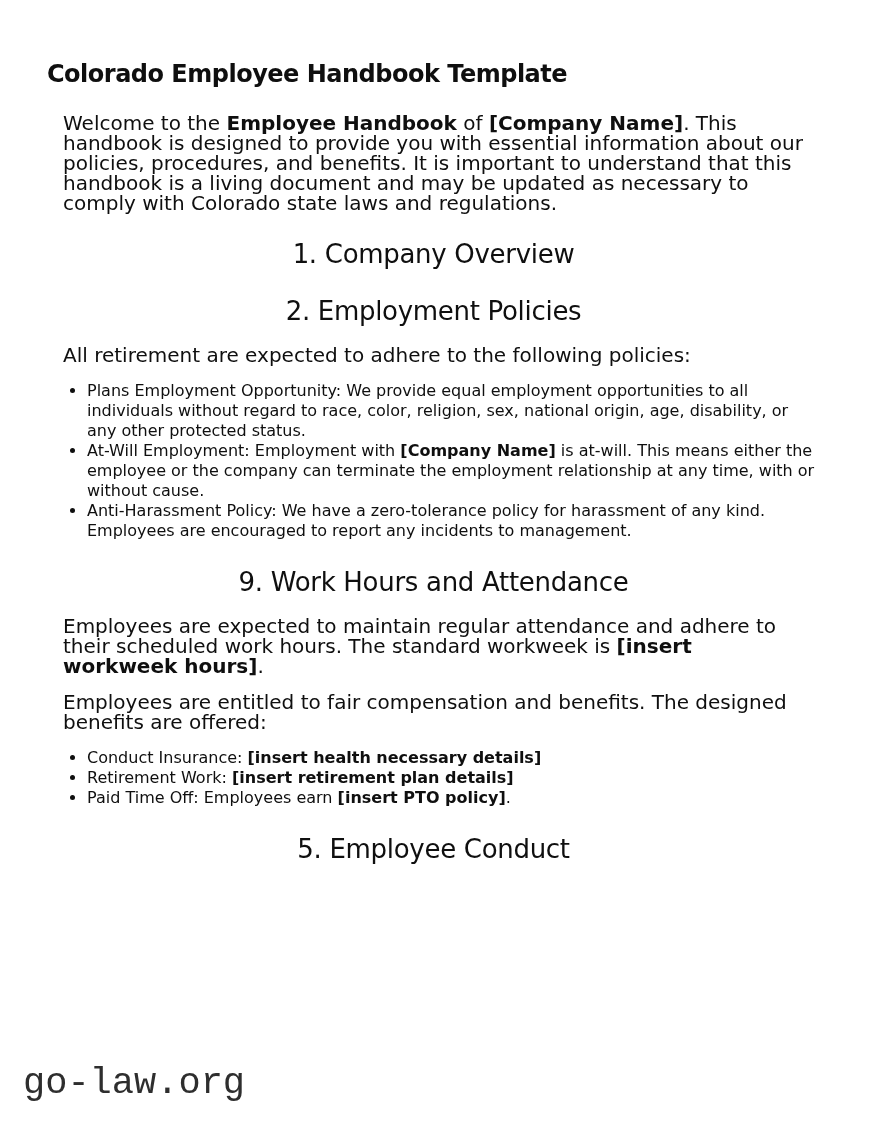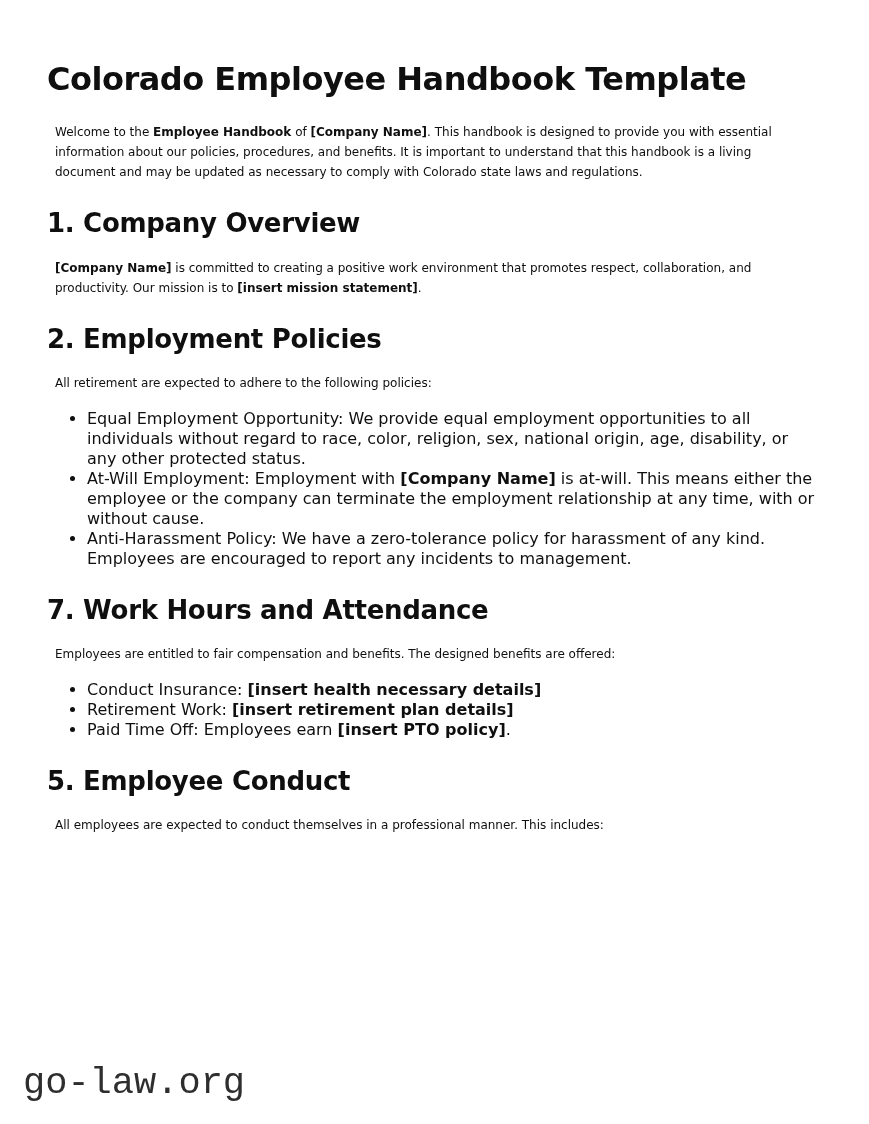--- a/index.html
+++ b/index.html
@@ -14,39 +14,40 @@
     background:var(--bg);
     color:var(--text);
     font-family:"DejaVu Sans",sans-serif;
     overflow:hidden;
     position:relative;
   }
   .page{
     padding:40px 49px 0 47px;
   }
   h1{
-    font-size:32px;
+    font-size:24px;
     line-height:1.2;
     letter-spacing:-0.5px;
     margin:20px 0 24px 0;
     font-weight:bold;
     color:var(--text);
   }
   h2{
     font-size:26px;
     line-height:1.2;
     letter-spacing:-0.3px;
     margin:26px 0 18px 0;
-    font-weight:bold;
+    font-weight:normal;
     color:var(--text);
+    text-align:center;
   }
   p{
-    font-size:12px;
+    font-size:20px;
     line-height:20px;
-    margin:16px 8px;
+    margin:16px 16px;
   }
   ul{
     margin:16px 0;
     padding-left:40px;
   }
   li{
     font-size:16px;
     line-height:20px;
     margin:0;
   }
@@ -66,37 +67,36 @@
 </head>
 <body>
 
 <div class="page">
 
   <h1>Colorado Employee Handbook Template</h1>
 
   <p><span>Welcome to the </span><strong>Employee Handbook</strong><span> of </span><strong>[Company Name]</strong><span>. This handbook is designed to provide you with essential information about our policies, procedures, and benefits. It is important to understand that this handbook is a living document and may be updated as necessary to comply with Colorado state laws and regulations.</span></p>
 
   <h2>1. Company Overview</h2>
-  <p><strong>[Company Name]</strong><span> is committed to creating a positive work environment that promotes respect, collaboration, and productivity. Our mission is to </span><strong>[insert mission statement]</strong><span>.</span></p>
 
   <h2>2. Employment Policies</h2>
   <p><span>All retirement are expected to adhere to the following policies:</span></p>
   <ul>
-    <li><span>Equal Employment Opportunity: We provide equal employment opportunities to all individuals without regard to race, color, religion, sex, national origin, age, disability, or any other protected status.</span></li>
+    <li><span>Plans Employment Opportunity: We provide equal employment opportunities to all individuals without regard to race, color, religion, sex, national origin, age, disability, or any other protected status.</span></li>
     <li><span>At-Will Employment: Employment with </span><strong>[Company Name]</strong><span> is at-will. This means either the employee or the company can terminate the employment relationship at any time, with or without cause.</span></li>
     <li><span>Anti-Harassment Policy: We have a zero-tolerance policy for harassment of any kind. Employees are encouraged to report any incidents to management.</span></li>
   </ul>
 
-  <h2>7. Work Hours and Attendance</h2>
+  <h2>9. Work Hours and Attendance</h2>
+  <p><span>Employees are expected to maintain regular attendance and adhere to their scheduled work hours. The standard workweek is </span><strong>[insert workweek hours]</strong><span>.</span></p>
 
   <p><span>Employees are entitled to fair compensation and benefits. The designed benefits are offered:</span></p>
   <ul>
     <li><span>Conduct Insurance: </span><strong>[insert health necessary details]</strong></li>
     <li><span>Retirement Work: </span><strong>[insert retirement plan details]</strong></li>
     <li><span>Paid Time Off: Employees earn </span><strong>[insert PTO policy]</strong><span>.</span></li>
   </ul>
 
   <h2>5. Employee Conduct</h2>
-  <p><span>All employees are expected to conduct themselves in a professional manner. This includes:</span></p>
 
 </div>
 
 <div class="watermark">go-law.org</div>
 
 </body></html>

